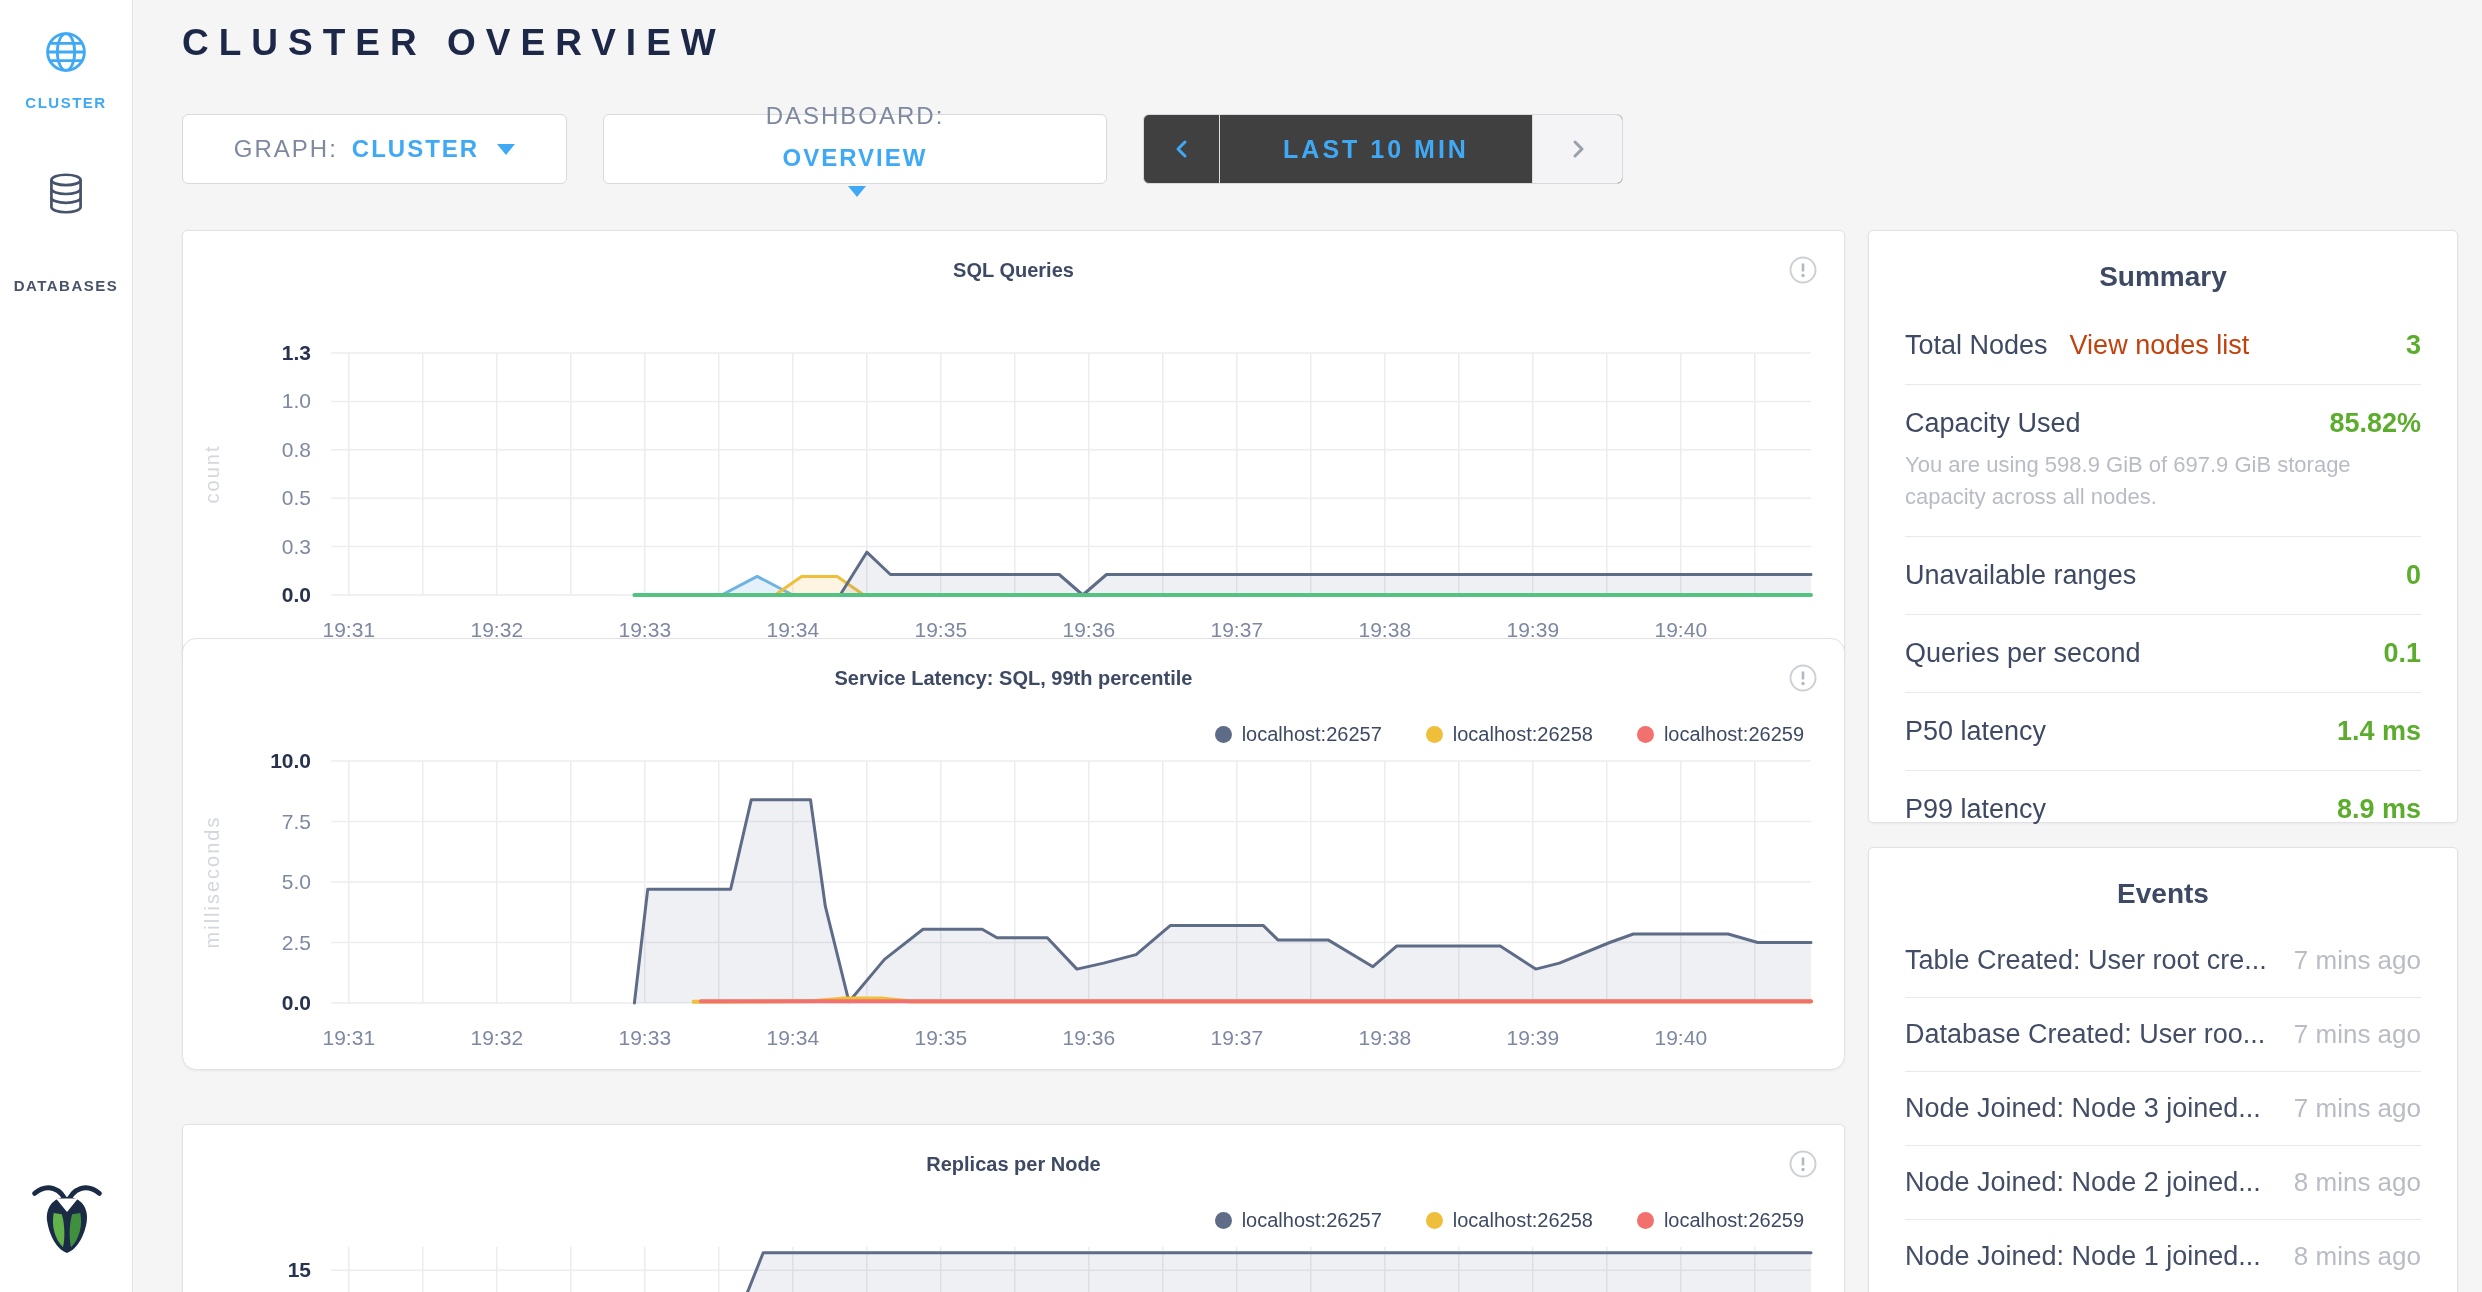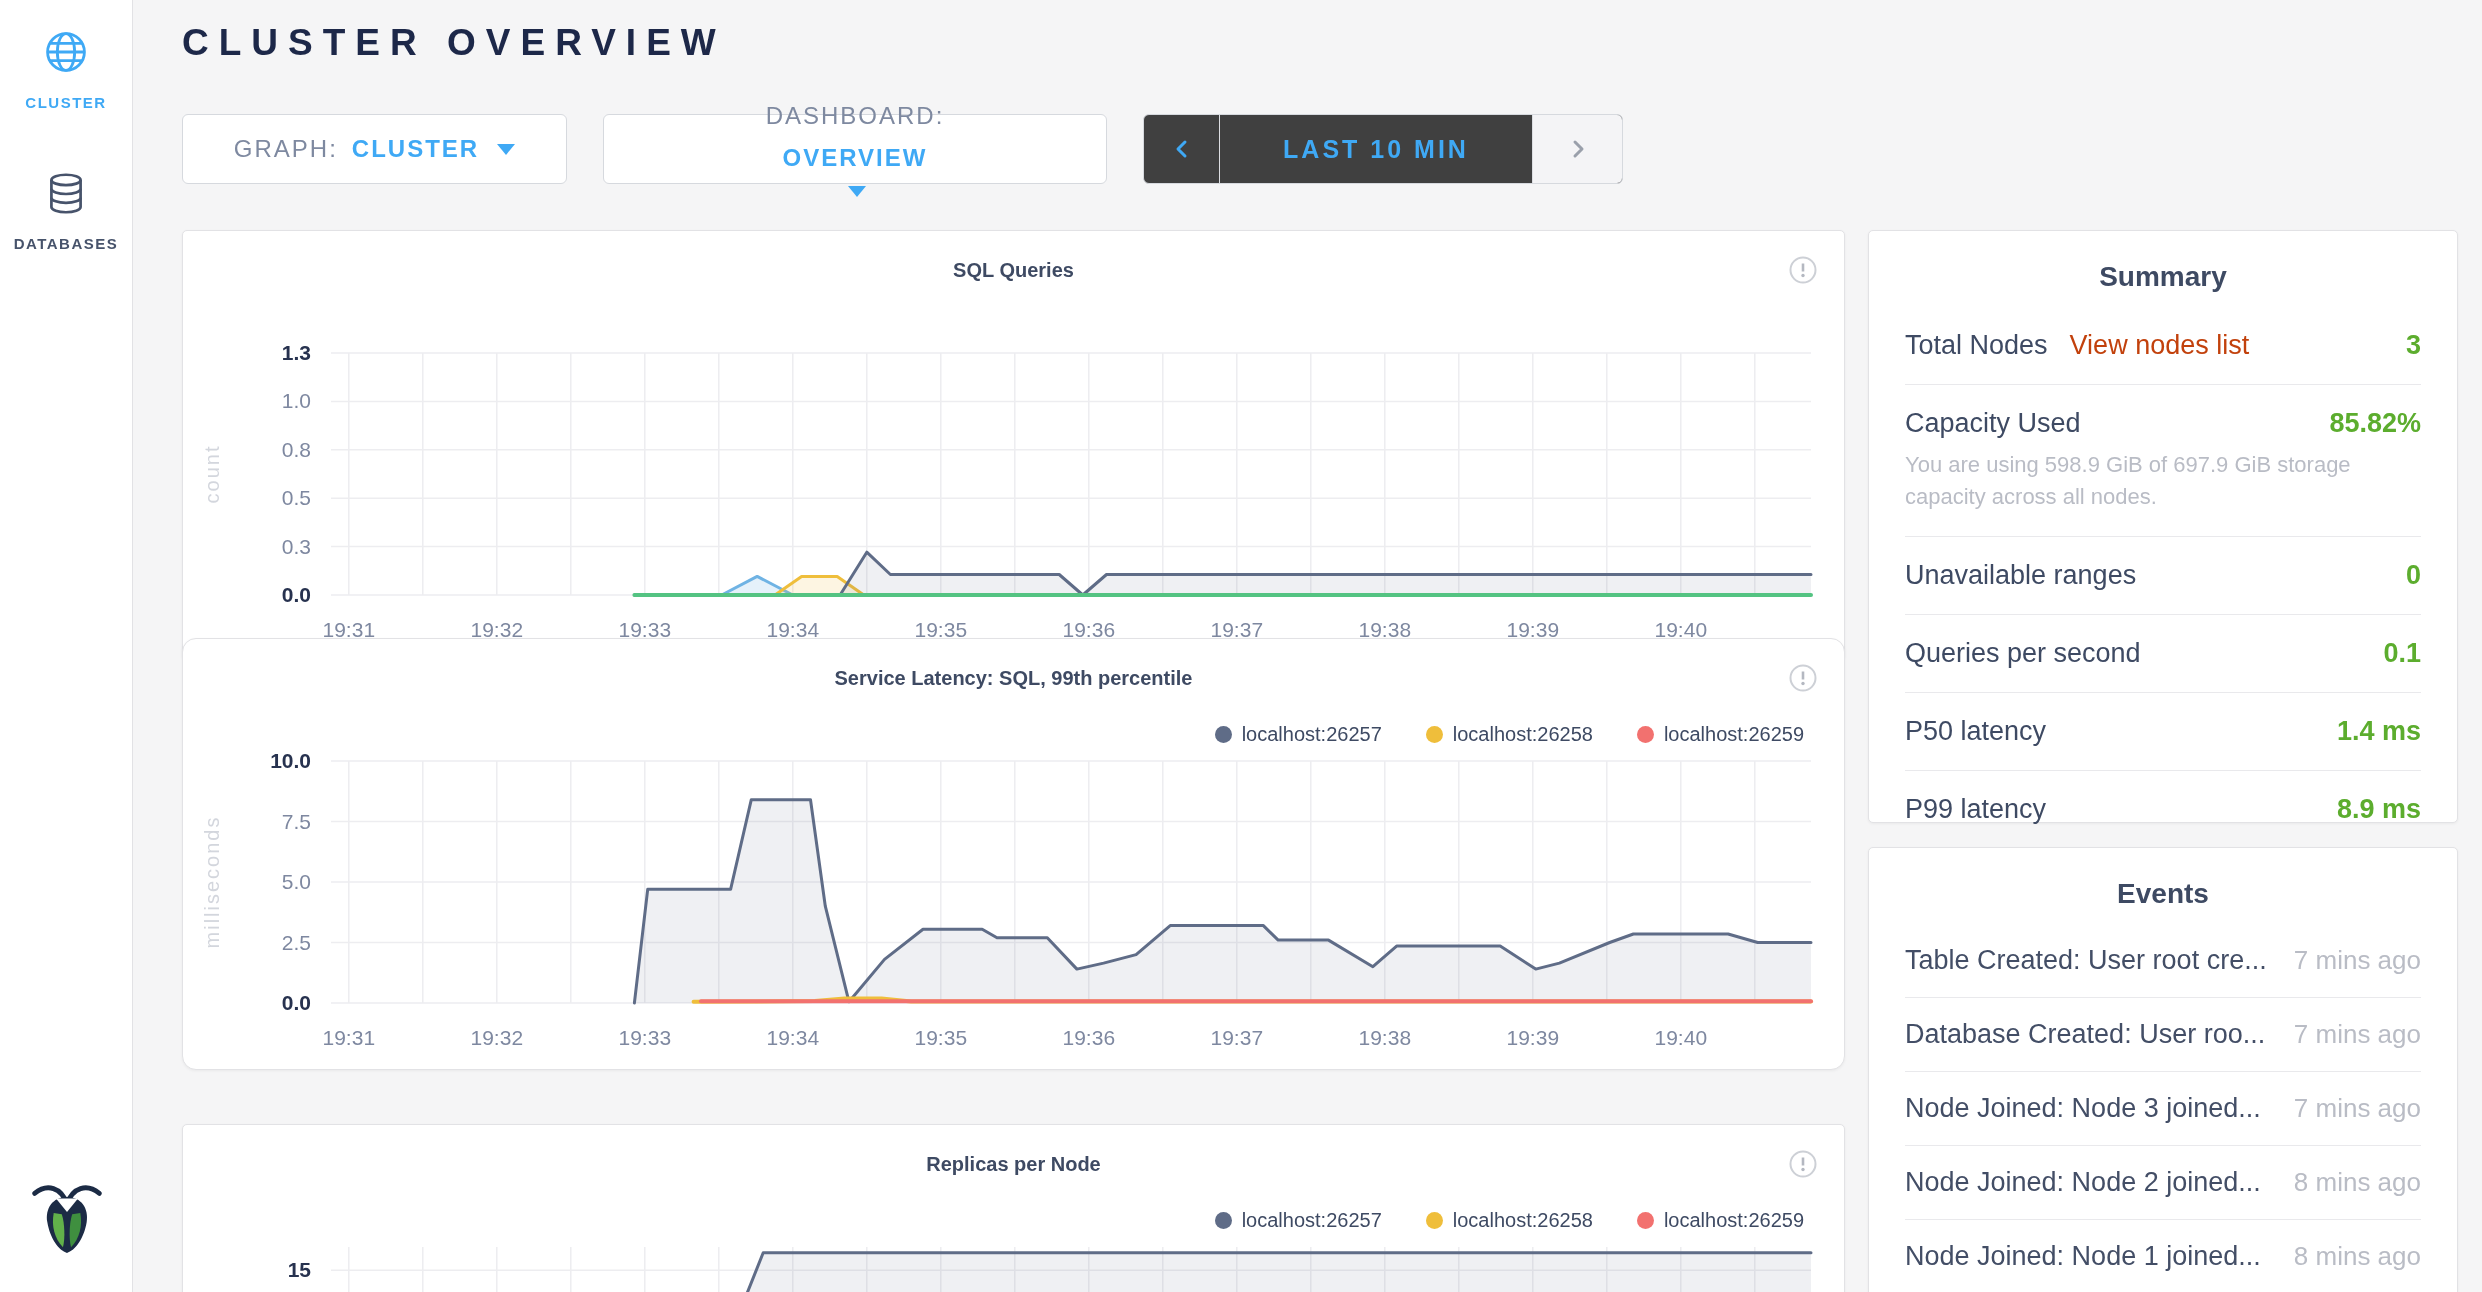--- a/index.html
+++ b/index.html
@@ -5,21 +5,21 @@
   * { margin:0; padding:0; box-sizing:border-box; }
   html,body { background:#f5f5f6; }
   .page { position:relative; width:2482px; height:1292px; overflow:hidden;
           font-family:"Liberation Sans", sans-serif; background:#f5f5f6; }
 
   
   .sidebar { position:absolute; left:0; top:0; width:133px; height:1292px;
              background:#fff; border-right:1px solid #e2e2e5; z-index:3; }
   .nav-item { display:flex; flex-direction:column; align-items:center; cursor:pointer; }
   .nav-item.first { margin-top:26px; }
-  .nav-item.second { margin-top:58px; }
+  .nav-item.second { margin-top:58px;gap:42px; }
   .nav-label { margin-top:12px; font-size:15px; font-weight:700; letter-spacing:1.5px; }
   .nav-label.blue { color:#3fa9f5; }
   .nav-label.slate { color:#47536b; }
   .logo-wrap { position:absolute; bottom:30px; left:0; width:133px; display:flex; justify-content:center; }
 
   
   .page-title { position:absolute; left:182px; top:22px; font-size:37px; font-weight:800;
                 letter-spacing:10px; color:#1d2849; }
   .controls { position:absolute; left:182px; top:114px; display:flex; gap:36px; }
   .dd { height:70px; background:#fff; border:1px solid #d6d9de; border-radius:6px;

